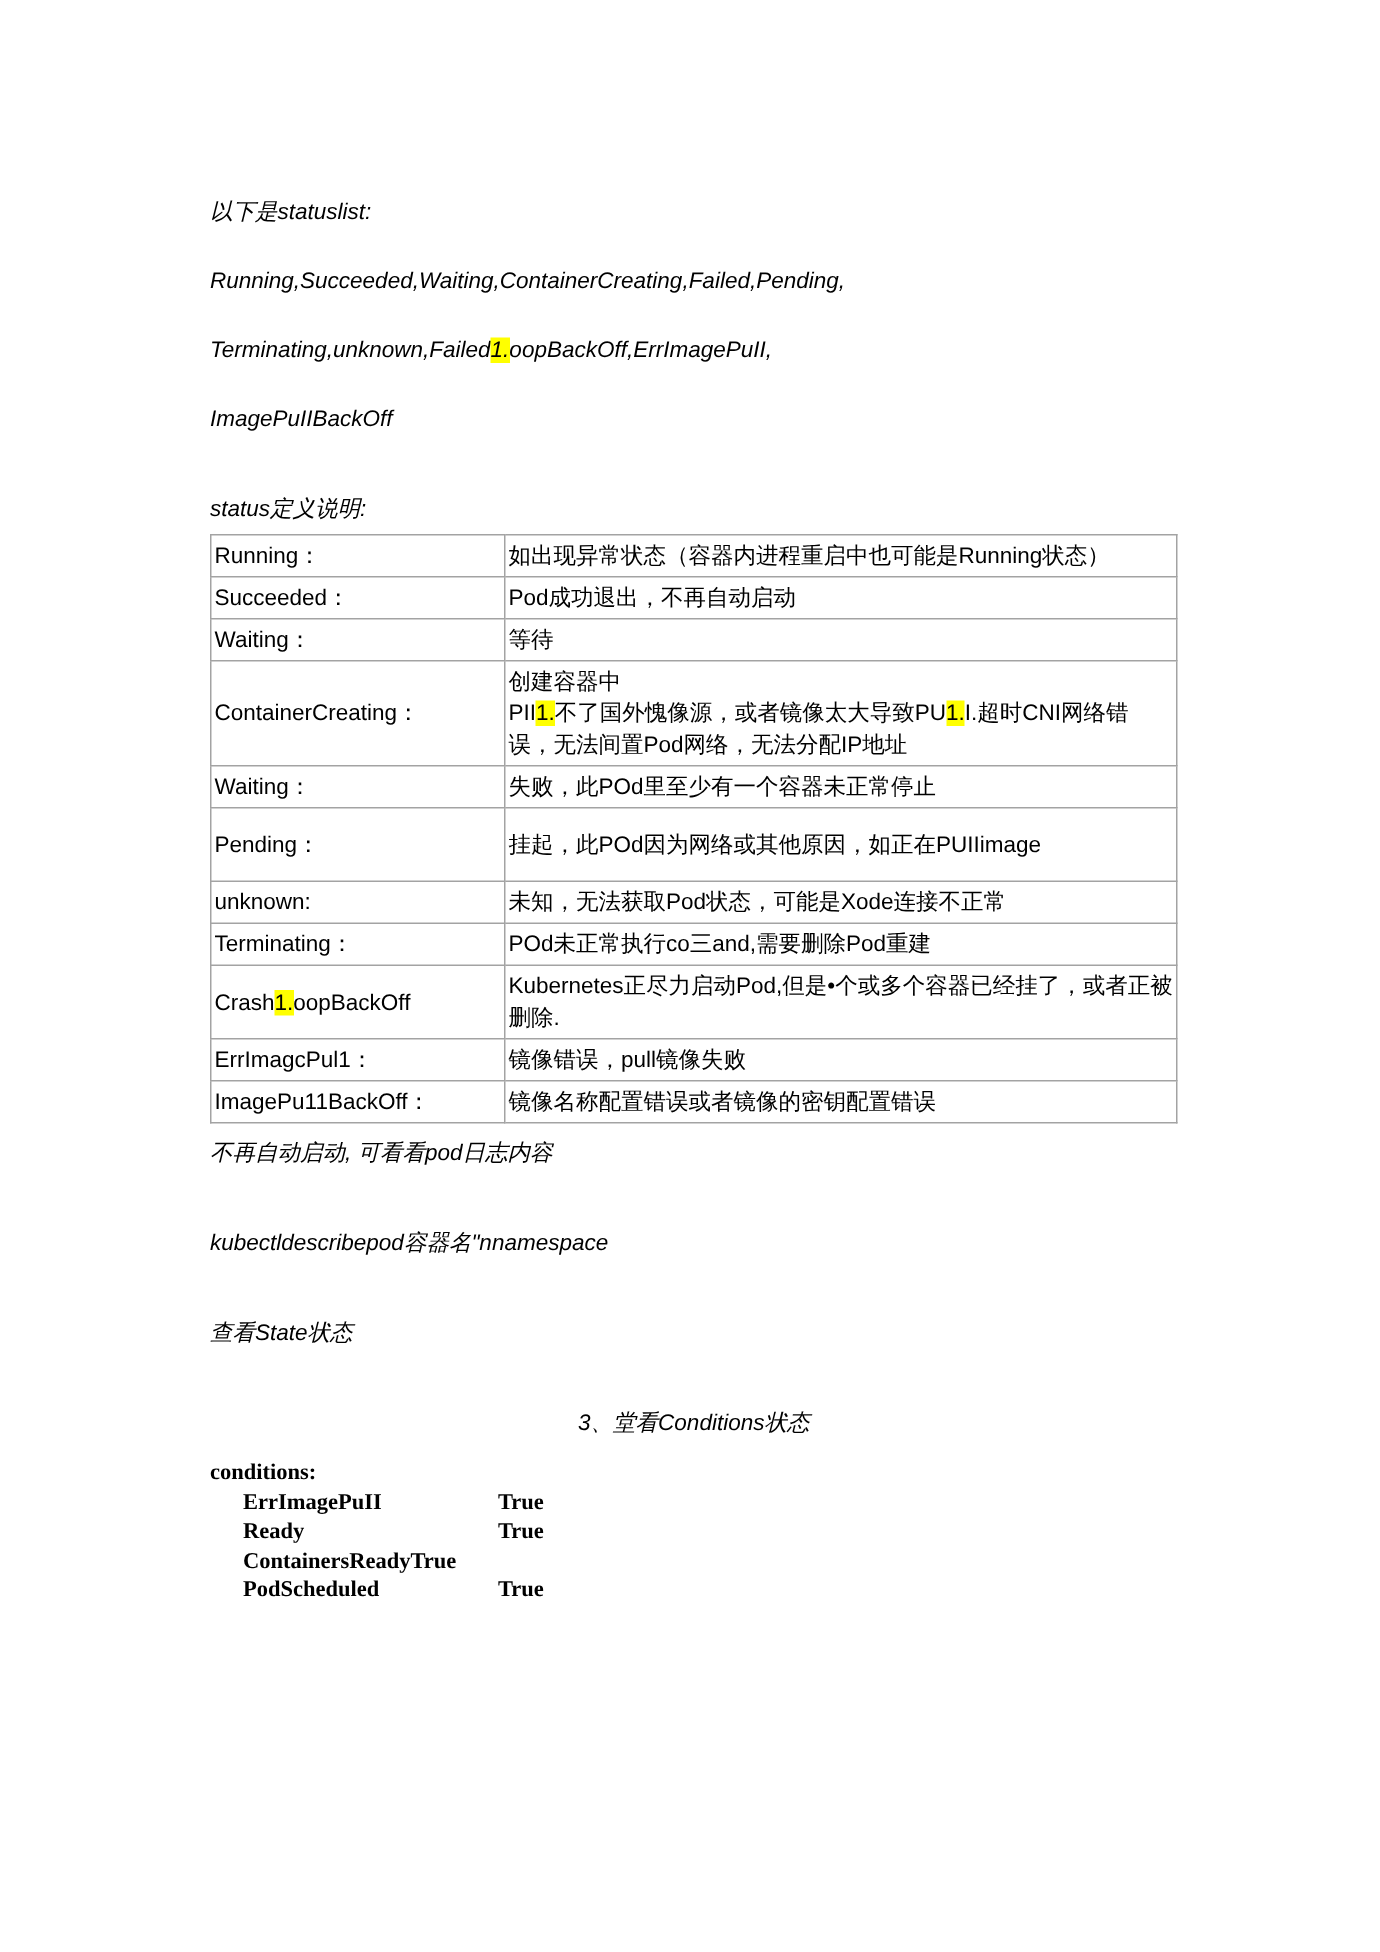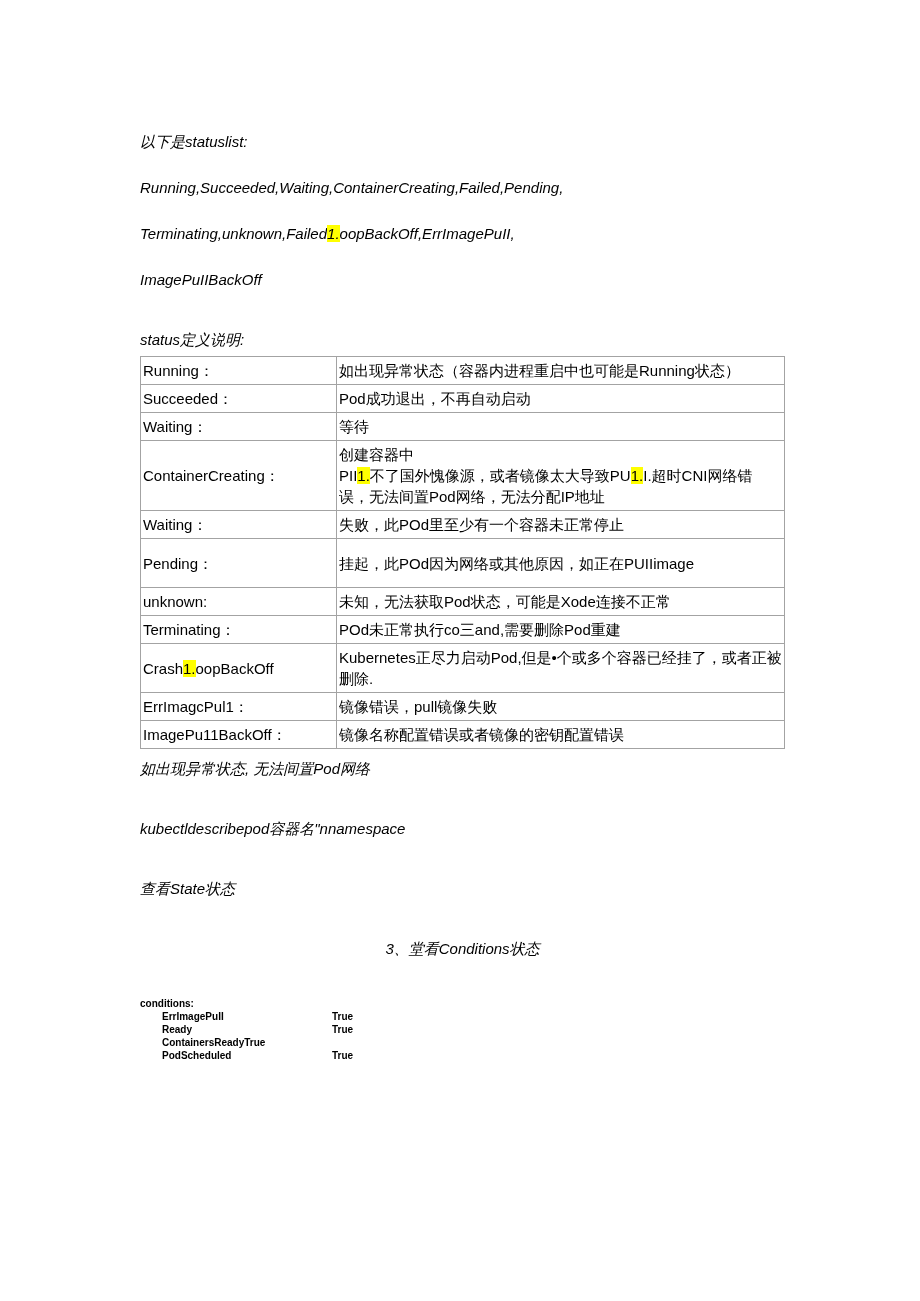--- a/index.html
+++ b/index.html
@@ -35,23 +35,23 @@
     padding: 3px 2px;
     vertical-align: middle;
     font-size: 15px;
     line-height: 1.4;
   }
   col.c1 { width: 196px; }
   .after-table {
     margin-top: 6px;
   }
   .cond-block {
-    margin-top: 36px;
-    font-family: Liberation Sans, sans-serif;
-    font-size: 10px;
+    margin-top: 12px;
+    font-family: Liberation Serif, serif;
+    font-size: 15px;
     font-weight: bold;
     line-height: 1.3;
   }
   .cond-row {
     display: flex;
   }
   .cond-indent {
     width: 22px;
   }
   .cond-type {
@@ -124,21 +124,21 @@
           <td>ErrImagcPul1：</td>
           <td><span>镜像错误，pull镜像失败</span></td>
         </tr>
         <tr>
           <td>ImagePu11BackOff：</td>
           <td><span>镜像名称配置错误或者镜像的密钥配置错误</span></td>
         </tr>
       </tbody>
   </table>
 
-  <p class="after-table">如出现异常状态, 无法间置Pod网络</p>
+  <p class="after-table">不再自动启动, 可看看pod日志内容</p>
   <p style="margin-top:36px;">kubectldescribepod容器名"nnamespace</p>
   <p style="margin-top:36px;">查看State状态</p>
   <p style="margin-top:36px; margin-bottom:0;text-align:center;">3、堂看Conditions状态</p>
 
   <div class="cond-block">
     <div>conditions:</div>
     <div id="cond-rows">
         <div class="cond-row">
           <div class="cond-indent"></div>
           <div class="cond-type">ErrImagePuII</div>

